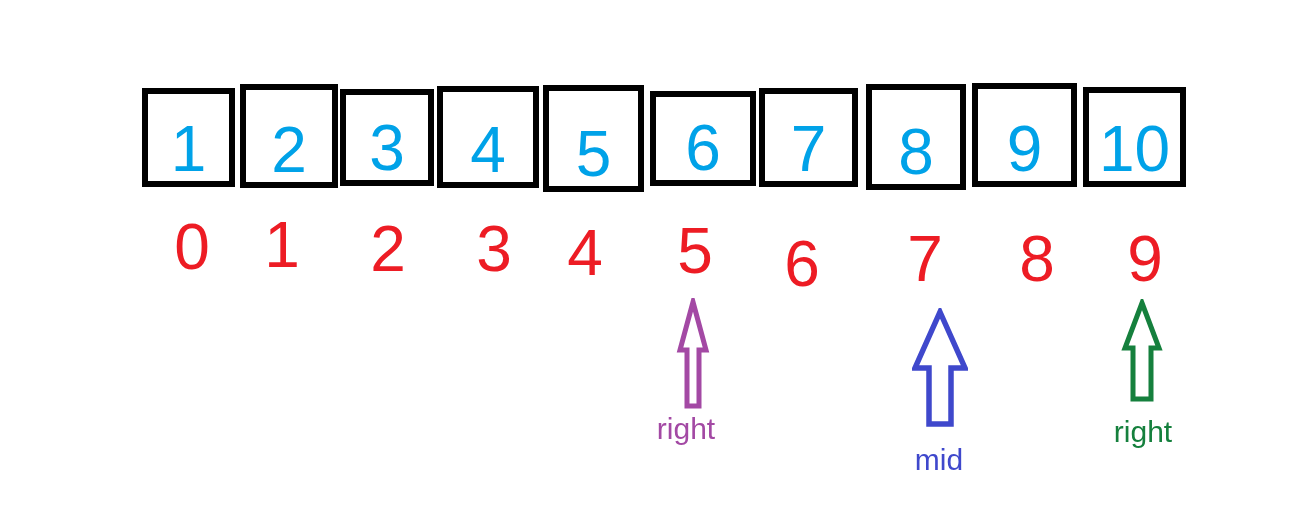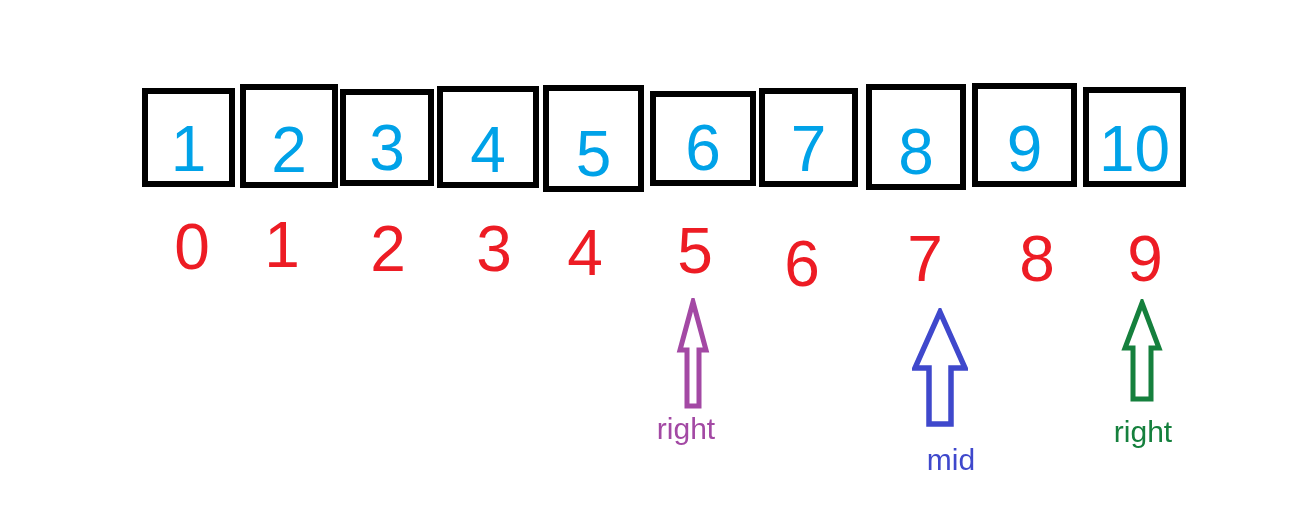--- a/index.html
+++ b/index.html
@@ -99,21 +99,21 @@
       <path d="M17 4 L30 52 L23 52 L23 108 L11 108 L11 52 L4 52 Z" stroke="currentColor" stroke-width="5" stroke-linejoin="miter" fill="none"></path>
     </svg>
   </div>
   <div class="pointer-label c-left" style="left:686px; top:414px;">right</div>
 
   <div class="pointer-arrow c-mid" style="left:912px; top:308px;">
     <svg width="56" height="120" viewBox="0 0 56 120" fill="none" xmlns="http://www.w3.org/2000/svg">
       <path d="M28 4 L53 60 L39 60 L39 116 L17 116 L17 60 L3 60 Z" stroke="currentColor" stroke-width="5.5" stroke-linejoin="miter" fill="none"></path>
     </svg>
   </div>
-  <div class="pointer-label c-mid" style="left:939px; top:445px;margin-left:12px;">mid</div>
+  <div class="pointer-label c-mid" style="left:939px; top:445px;">mid</div>
 
   <div class="pointer-arrow c-right" style="left:1121px; top:299px;">
     <svg width="42" height="104" viewBox="0 0 42 104" fill="none" xmlns="http://www.w3.org/2000/svg">
       <path d="M21 4 L38 49 L30 49 L30 100 L12 100 L12 49 L4 49 Z" stroke="currentColor" stroke-width="5" stroke-linejoin="miter" fill="none"></path>
     </svg>
   </div>
   <div class="pointer-label c-right" style="left:1143px; top:417px;">right</div>
 
 </div>
 

